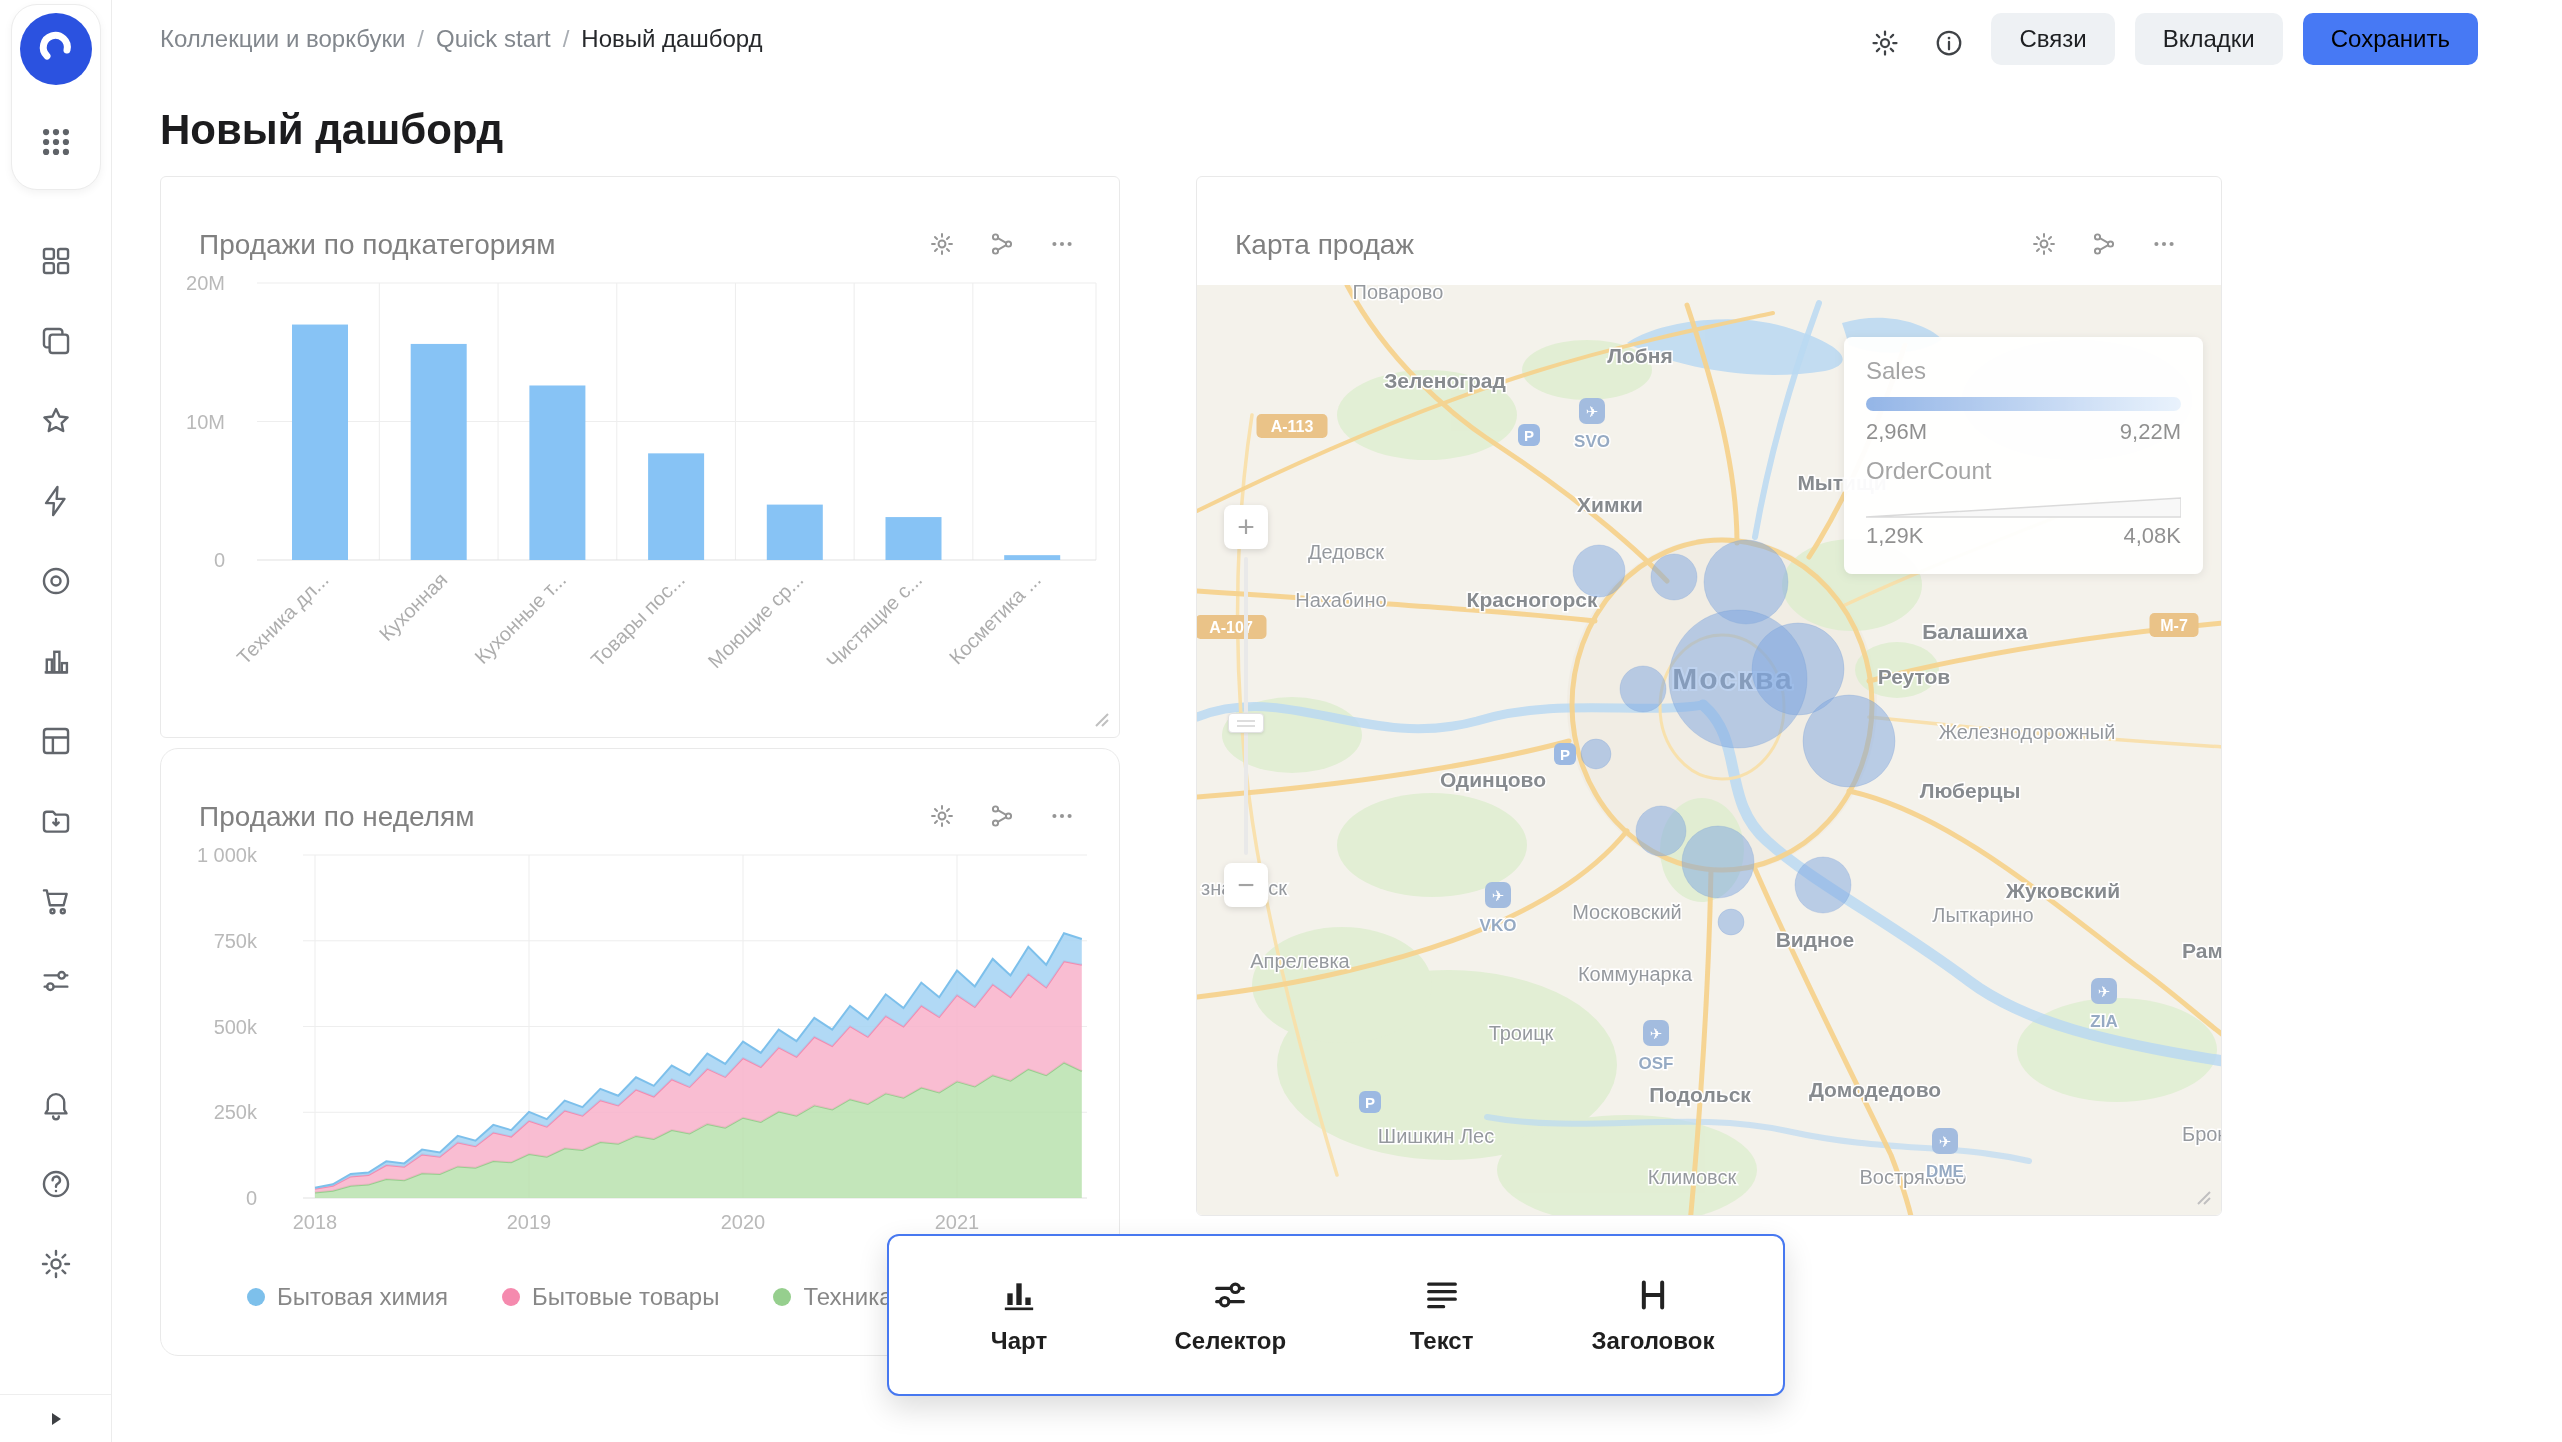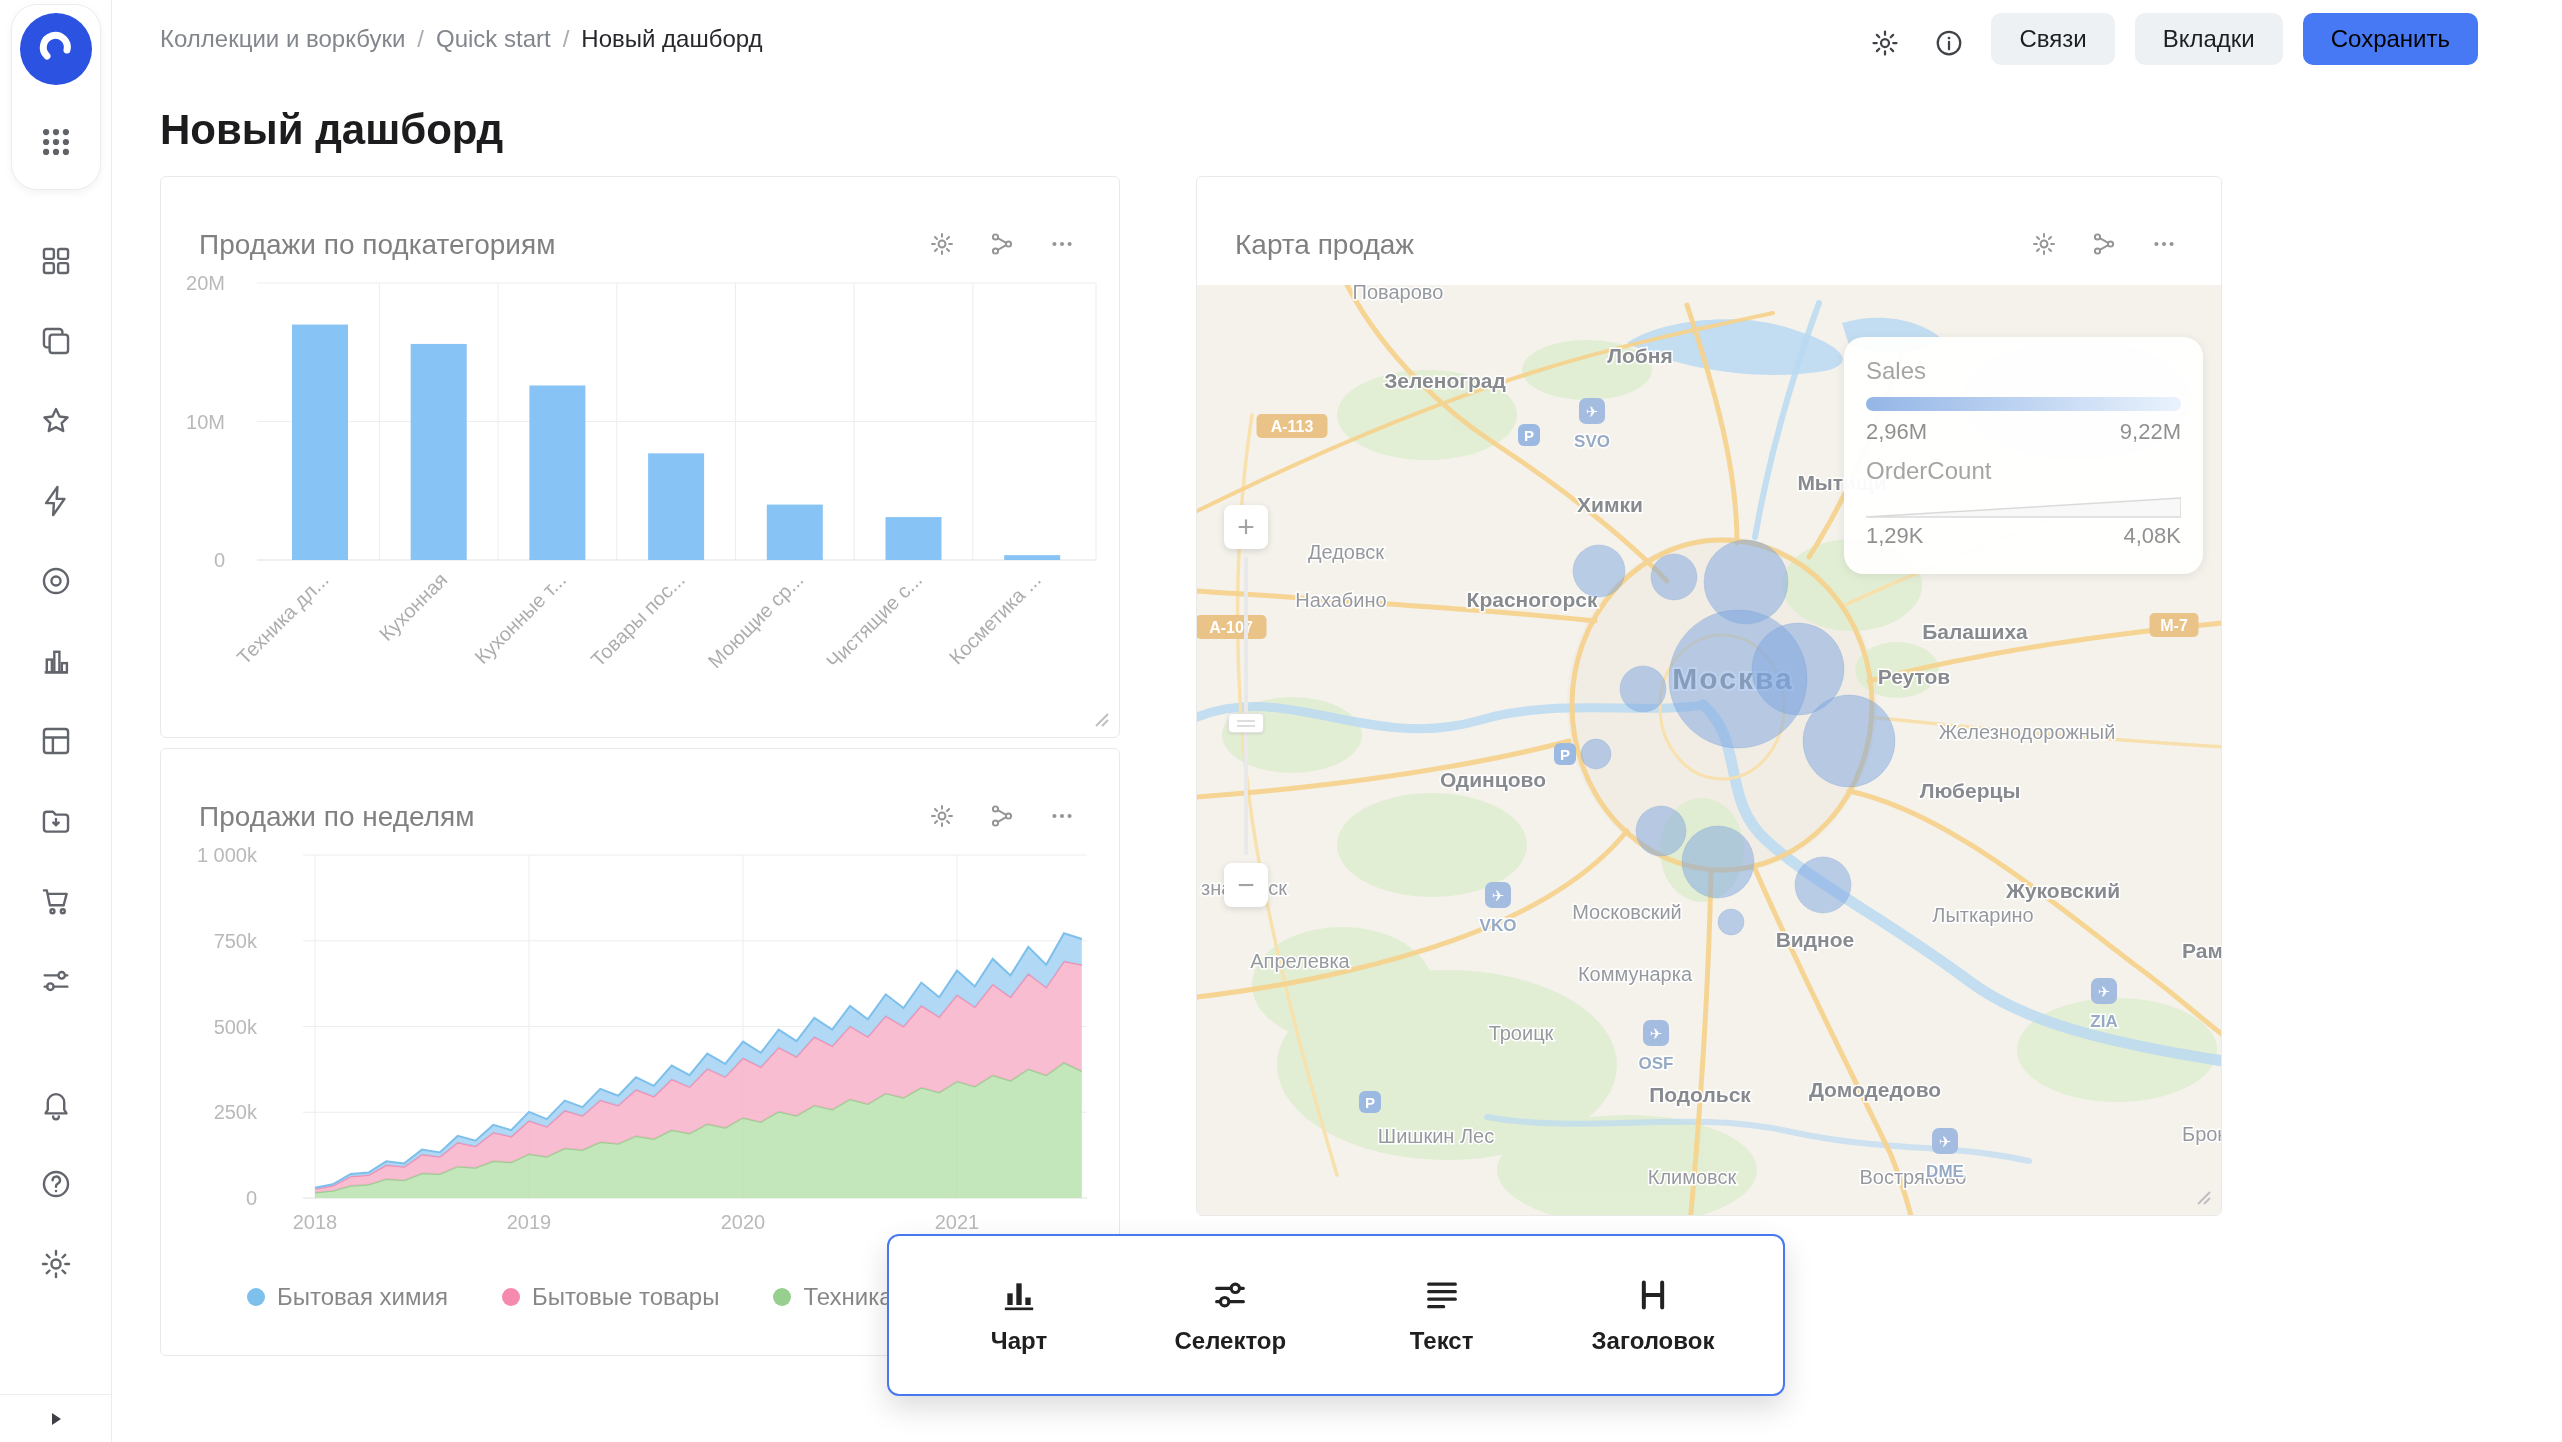--- a/index.html
+++ b/index.html
@@ -27,21 +27,21 @@
   .icon-btn{width:44px;height:44px;display:flex;align-items:center;justify-content:center;color:#3f4246;cursor:pointer;border-radius:8px;}
   .btn{height:52px;padding:0 28px;border:none;border-radius:10px;background:#eef1f4;color:#1d1f22;font-size:24px;cursor:pointer;}
   .btn-primary{background:#4779f4;color:#000000;}
 
   
   .canvas{position:relative;width:2450px;height:1364px;background:#fff;}
   .dash-title{position:absolute;left:48px;top:28px;margin:0;font-size:42px;font-weight:700;color:#1c1c1e;}
 
   .widget{position:absolute;background:#fff;border:1px solid #dcdcdc;border-radius:6px;opacity:.62;overflow:hidden;}
   .w-bar{left:48px;top:98px;width:960px;height:562px;}
-  .w-area{left:48px;top:670px;width:960px;height:608px;}
+  .w-area{left:48px;top:670px;width:960px;height:608px;border-radius:18px;}
   .w-map{left:1084px;top:98px;width:1026px;height:1040px;}
   .w-head{position:absolute;left:0;top:0;right:0;height:84px;display:flex;align-items:flex-end;padding:0 40px 0 38px;}
   .w-title{font-size:28px;font-weight:500;color:#333;}
   .w-icons{margin-left:auto;display:flex;align-items:center;gap:26px;color:#555;}
   .w-ic{width:34px;height:34px;display:flex;align-items:center;justify-content:center;cursor:pointer;}
   .resize-h{position:absolute;right:8px;bottom:8px;width:20px;height:20px;color:#9a9a9a;cursor:nwse-resize;}
 
   .chart-svg{position:absolute;left:0;display:block;}
   .grid{stroke:#e4e4e4;stroke-width:1;}
   .axis{stroke:#cfcfcf;stroke-width:1;}
@@ -59,21 +59,21 @@
   .mcityb{font-size:21px;font-weight:700;fill:#3e444b;paint-order:stroke;stroke:#fff;stroke-width:3px;}
   .mcap{font-size:30px;font-weight:700;letter-spacing:2px;fill:#4a4f55;paint-order:stroke;stroke:#fff;stroke-width:4px;}
   .badge{fill:#dd9e3f;}
   .badgetxt{font-size:16px;font-weight:700;fill:#fff;}
   .bluemark{fill:#5f8fd0;}
   .bluemarktxt{font-size:15px;font-weight:700;fill:#fff;}
   .airport{fill:#6b93cc;}
   .airporttxt{font-size:15px;fill:#fff;}
   .airportlbl{font-size:17px;font-weight:700;fill:#56779f;paint-order:stroke;stroke:#fff;stroke-width:3px;}
 
-  .map-legend{position:absolute;left:647px;top:52px;width:359px;height:237px;background:rgba(255,255,255,.96);border-radius:20px;box-shadow:0 2px 10px rgba(0,0,0,.14);padding:20px 22px;}
+  .map-legend{position:absolute;left:647px;top:52px;width:359px;height:237px;background:rgba(255,255,255,.96);border-radius:8px;box-shadow:0 2px 10px rgba(0,0,0,.14);padding:20px 22px;}
   .ml-title{font-size:24px;color:#6e6e6e;}
   .ml-grad{margin-top:12px;height:14px;border-radius:7px;background:linear-gradient(to right,#5288d8,#dcebfb);}
   .ml-vals{margin-top:8px;display:flex;justify-content:space-between;font-size:22px;color:#4d4d4d;}
   .ml-wedge{margin-top:10px;display:block;}
 
   .zoom-btn{position:absolute;left:27px;width:44px;height:44px;background:#fff;border-radius:8px;box-shadow:0 2px 6px rgba(0,0,0,.22);display:flex;align-items:center;justify-content:center;font-size:30px;color:#6b6b6b;cursor:pointer;}
   .zoom-track{position:absolute;left:47px;top:272px;width:4px;height:298px;background:#dcdcdc;border-radius:2px;}
   .zoom-handle{position:absolute;left:31px;top:428px;width:36px;height:20px;background:#fff;border:1px solid #cfcfcf;border-radius:4px;box-shadow:0 1px 3px rgba(0,0,0,.18);display:flex;flex-direction:column;justify-content:center;gap:3px;align-items:center;cursor:grab;}
   .zoom-handle i{display:block;width:18px;height:2px;background:#c9c9c9;}
 

